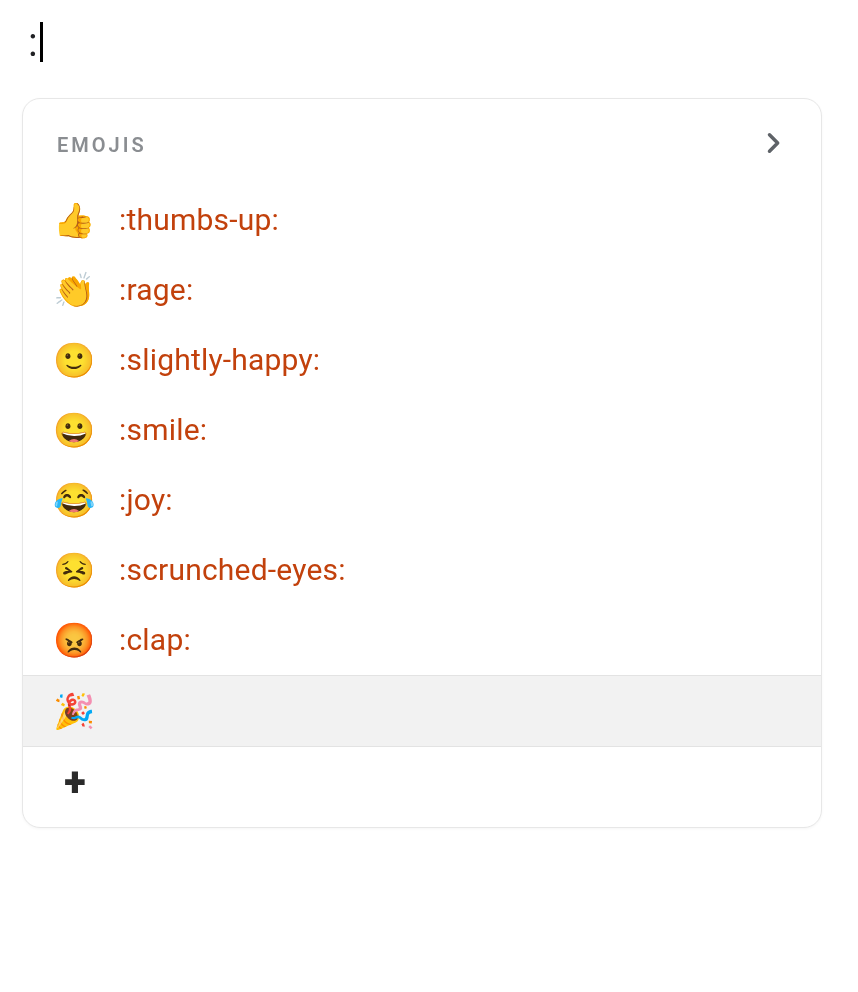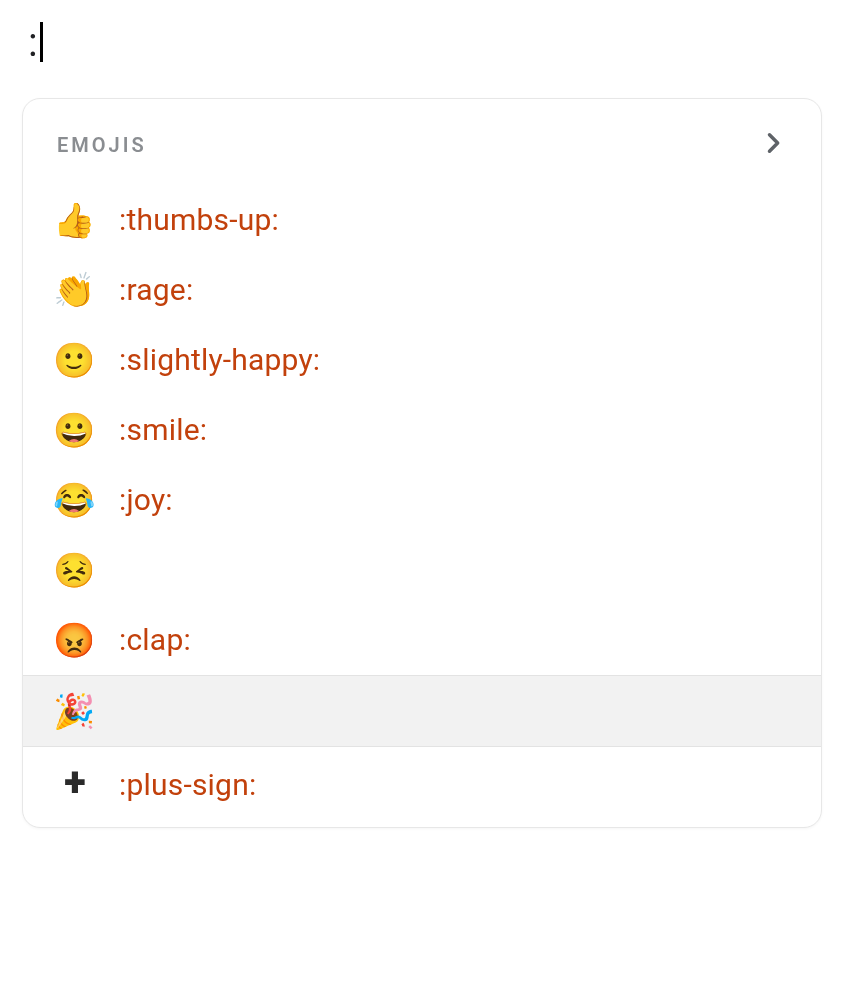--- a/index.html
+++ b/index.html
@@ -126,28 +126,28 @@
         <div class="item">
           <span class="glyph">😀</span>
           <span class="code">:smile:</span>
         </div>
         <div class="item">
           <span class="glyph">😂</span>
           <span class="code">:joy:</span>
         </div>
         <div class="item">
           <span class="glyph">😣</span>
+          <span class="code">:scrunched-eyes:</span>
         </div>
         <div class="item">
           <span class="glyph">😡</span>
           <span class="code">:clap:</span>
         </div>
         <div class="item highlight">
           <span class="glyph">🎉</span>
         </div>
         <div class="item">
           <span class="glyph plus">+</span>
-          <span class="code">:plus-sign:</span>
         </div>
       </div>
   </div>
 
 </div>
 
 </body></html>

